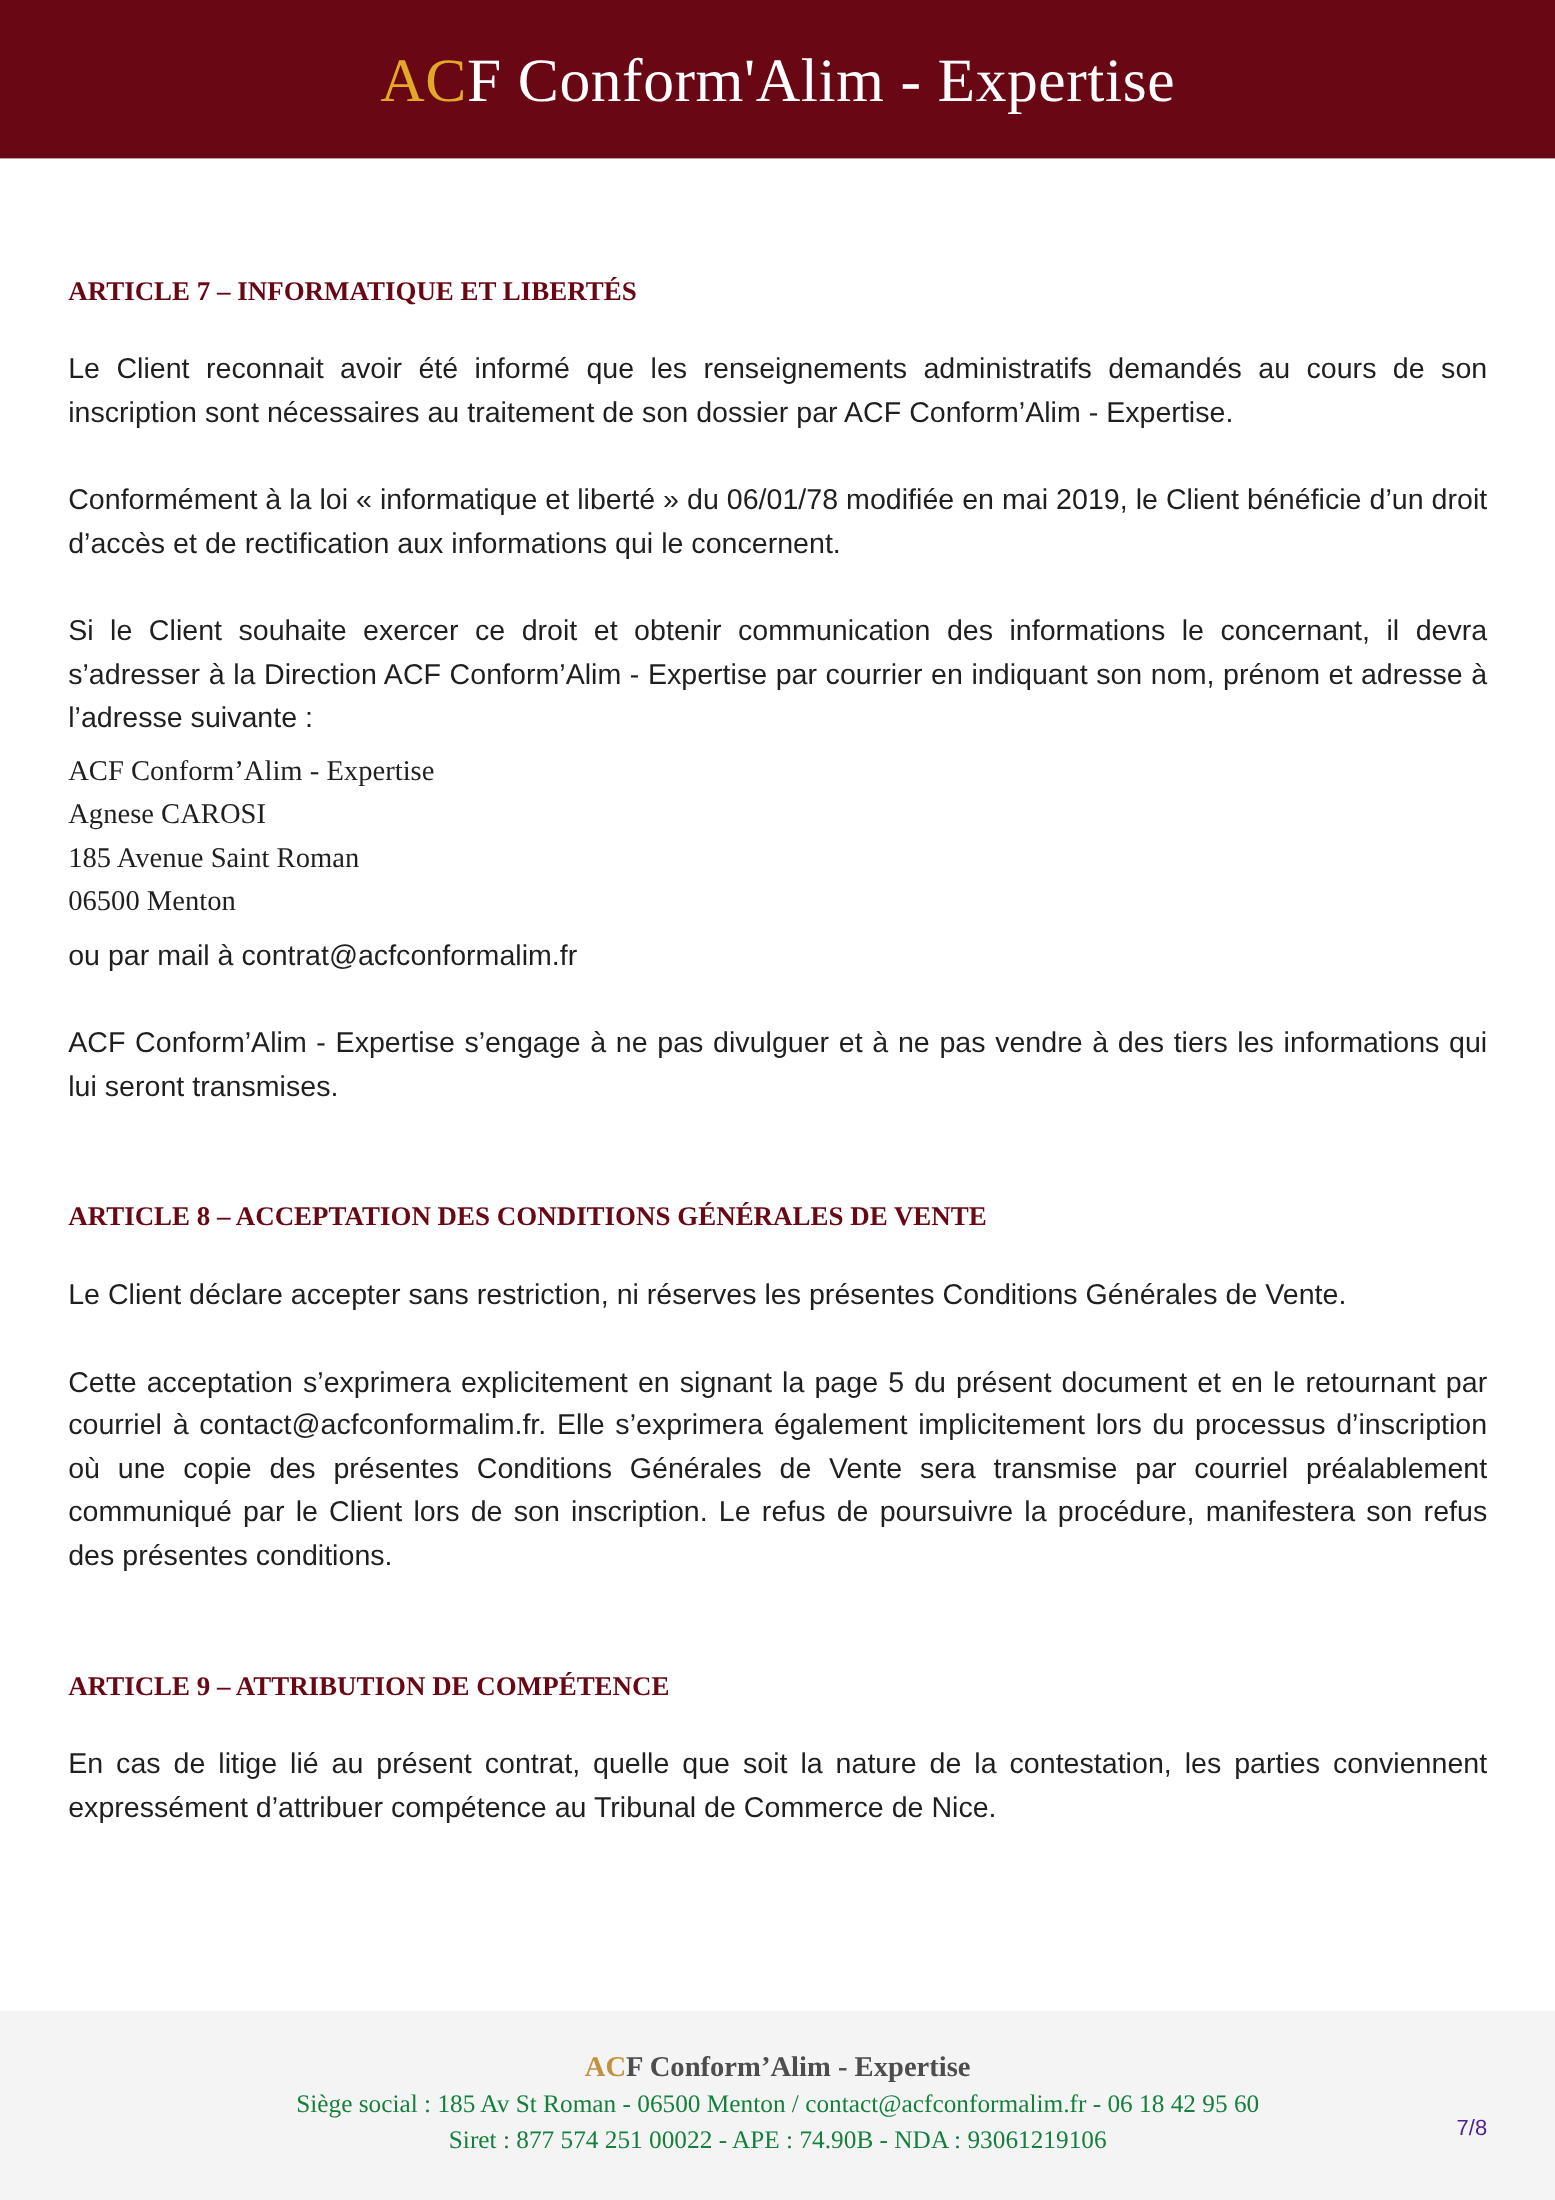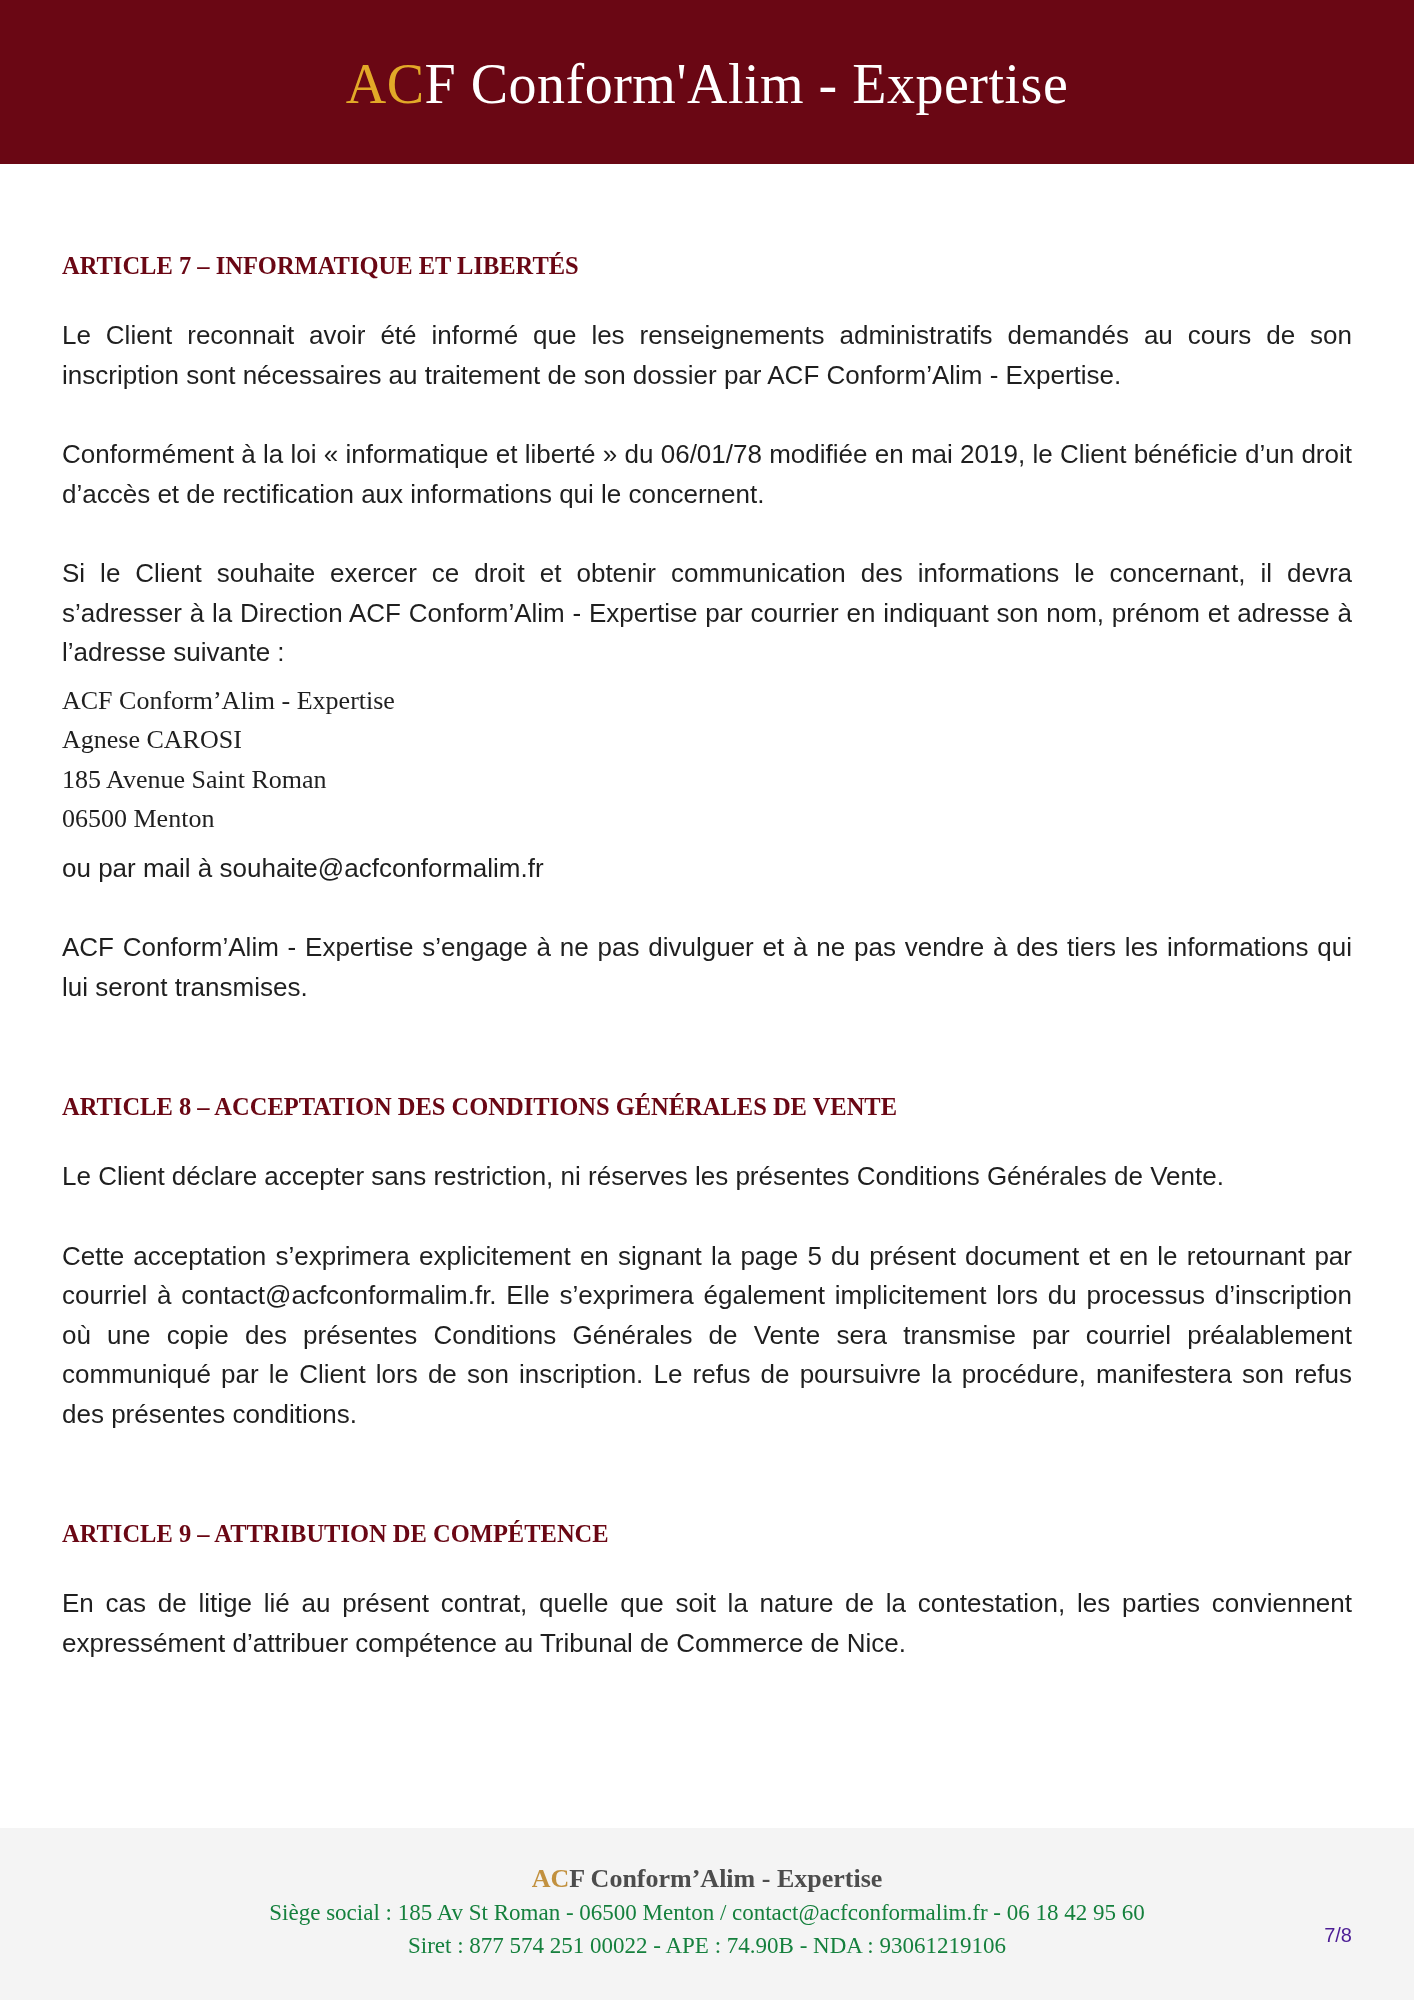--- a/index.html
+++ b/index.html
@@ -12,21 +12,21 @@
       height: 2000px;
       position: relative;
       overflow: hidden;
       font-family: "DejaVu Serif", "Liberation Serif", serif;
       color: #1f1f1f;
     }
     .header {
       position: absolute;
       left: 0; top: 0;
       width: 1414px;
-      height: 164px;
+      height: 144px;
       background: #6a0714;
       display: flex;
       align-items: center;
       justify-content: center;
     }
     .header-title {
       font-family: "Liberation Serif", "DejaVu Serif", serif;
       font-size: 56px;
       color: #ffffff;
       letter-spacing: 0.5px;
@@ -112,21 +112,21 @@
     <h2 class="article-heading">ARTICLE 7 – INFORMATIQUE ET LIBERTÉS</h2>
     <p style="margin-top:34px">Le Client reconnait avoir été informé que les renseignements administratifs demandés au cours de son inscription sont nécessaires au traitement de son dossier par ACF Conform’Alim - Expertise.</p>
     <p style="margin-top:40px">Conformément à la loi « informatique et liberté » du 06/01/78 modifiée en mai 2019, le Client bénéficie d’un droit d’accès et de rectification aux informations qui le concernent.</p>
     <p style="margin-top:40px">Si le Client souhaite exercer ce droit et obtenir communication des informations le concernant, il devra s’adresser à la Direction ACF Conform’Alim - Expertise par courrier en indiquant son nom, prénom et adresse à l’adresse suivante :</p>
     <div style="margin-top:8px">
       <span class="address-line">ACF Conform’Alim - Expertise</span>
       <span class="address-line">Agnese CAROSI</span>
       <span class="address-line">185 Avenue Saint Roman</span>
       <span class="address-line">06500 Menton</span>
     </div>
-    <p style="margin-top:10px">ou par mail à souhaite@acfconformalim.fr</p>
+    <p style="margin-top:10px">ou par mail à contrat@acfconformalim.fr</p>
     <p style="margin-top:40px">ACF Conform’Alim - Expertise s’engage à ne pas divulguer et à ne pas vendre à des tiers les informations qui lui seront transmises.</p>
   </section>
 
   <section style="margin-top:84px">
     <h2 class="article-heading">ARTICLE 8 – ACCEPTATION DES CONDITIONS GÉNÉRALES DE VENTE</h2>
     <p style="margin-top:34px">Le Client déclare accepter sans restriction, ni réserves les présentes Conditions Générales de Vente.</p>
     <p style="margin-top:40px">Cette acceptation s’exprimera explicitement en signant la page 5 du présent document et en le retournant par courriel à contact@acfconformalim.fr. Elle s’exprimera également implicitement lors du processus d’inscription où une copie des présentes Conditions Générales de Vente sera transmise par courriel préalablement communiqué par le Client lors de son inscription. Le refus de poursuivre la procédure, manifestera son refus des présentes conditions.</p>
   </section>
 
   <section style="margin-top:84px">

